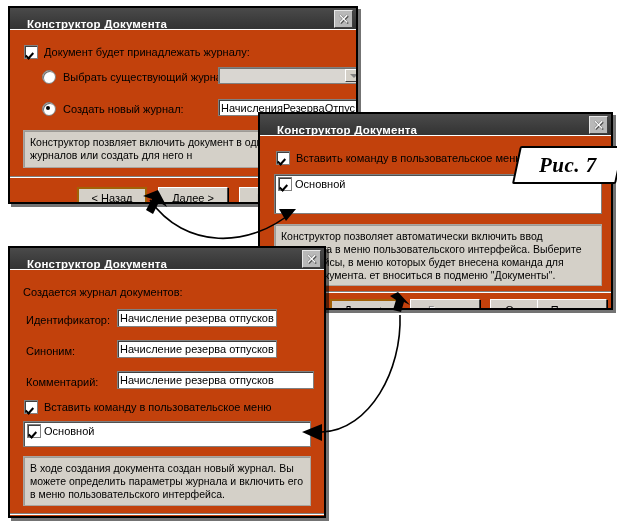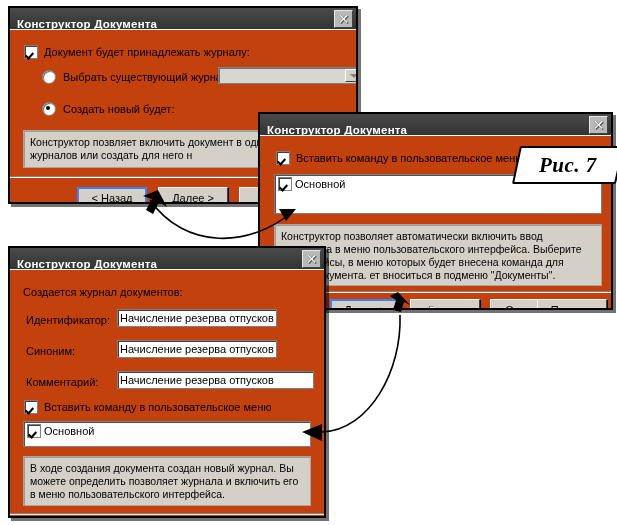--- a/index.html
+++ b/index.html
@@ -14,21 +14,21 @@
     position:absolute;
     background:#d4d0c8;
     border:2px solid #000;
     box-sizing:border-box;
     box-shadow:3px 3px 0 rgba(0,0,0,.55);
   }
   .titlebar{
     height:32px;
     background:linear-gradient(to bottom,#4a4a4a 0%,#3a3a3a 45%,#2a2a2a 100%);
     display:flex;align-items:center;
-    padding:0 3px 0 7px;
+    padding:0 3px 0 17px;
     position:relative;
   }
   .title-text{
     color:#fff;font-size:11.5px;font-weight:bold;
     letter-spacing:.2px;white-space:nowrap;
   }
   .close-btn{
     position:absolute;right:3px;top:2px;
     width:17px;height:16px;
     background:#b9b9b9;
@@ -122,21 +122,21 @@
   .btn{
     position:absolute;
     background:#d4d0c8;
     border-top:1px solid #ffffff;border-left:1px solid #ffffff;
     border-right:1px solid #404040;border-bottom:1px solid #404040;
     box-shadow:1px 1px 0 #000;
     font-size:11px;color:#000;
     display:flex;align-items:center;justify-content:center;
     box-sizing:border-box;white-space:nowrap;
   }
-  .btn.dflt{border:2px solid #3b82f6;box-shadow:none;text-align:right;}
+  .btn.dflt{border:2px solid #a16207;box-shadow:none;text-align:right;}
   .btn.disabled{color:#808080;text-shadow:1px 1px 0 #ffffff;}
   
   .figtag{
     position:absolute;
     background:#fff;border:2.5px solid #000;
     transform:skewX(-12deg);
     border-radius:2px;
     display:flex;align-items:center;justify-content:center;
   }
   .figtag span{
@@ -169,22 +169,23 @@
       <span class="lbl">Выбрать существующий журнал:</span>
     </div>
     <div class="combo" style="left:208px;top:37px;width:146px;height:17px;">
       <div class="arrowbtn">
           <i></i>
         </div>
     </div>
 
     <div class="row" style="left:32px;top:72px;">
       <span class="rad on"></span>
-      <span class="lbl">Создать новый будет:</span>
-    </div>
+      <span class="lbl">Создать новый журнал:</span>
+    </div>
+    <div class="tbox" style="left:208px;top:69px;width:150px;height:17px;">НачисленияРезерваОтпус</div>
 
     <div class="infobox" style="left:13px;top:100px;width:345px;height:38px;">Конструктор позвляет включить документ в один существующих журналов или создать для него н</div>
 
     <div class="sep" style="left:0px;top:146px;width:350px;"></div>
 
     <div class="btn dflt" style="left:67px;top:157px;width:70px;height:21px;">&lt; Назад</div>
     <div class="btn" style="left:148px;top:157px;width:70px;height:21px;">Далее &gt;</div>
     <div class="btn disabled" style="left:229px;top:157px;width:70px;height:21px;">Готово</div>
     <div class="btn" style="left:310px;top:157px;width:70px;height:21px;justify-content:flex-start;padding-left:10px;">Отм</div>
   </div>
@@ -252,21 +253,21 @@
       <span class="lbl">Вставить команду в пользовательское меню</span>
     </div>
 
     <div class="listbox" style="left:13px;top:151px;width:288px;height:26px;">
       <div class="listitem">
         <span class="chk on"></span>
         <span class="lbl">Основной</span>
       </div>
     </div>
 
-    <div class="infobox" style="left:13px;top:186px;width:288px;height:50px;">В ходе создания документа создан новый журнал. Вы можете определить позволяет журнала и включить его в меню пользовательского интерфейса.</div>
+    <div class="infobox" style="left:13px;top:186px;width:288px;height:50px;">В ходе создания документа создан новый журнал. Вы можете определить параметры журнала и включить его в меню пользовательского интерфейса.</div>
 
     <div class="sep" style="left:0px;top:243px;width:318px;"></div>
 
   </div>
 </div>
 
 <svg class="arrowlayer" viewBox="0 0 617 525" width="617" height="525">
 
   <g>
     <path d="M158,190 L143,196 L152,199 L146,210 L153,214 L159,202 L167,207 Z" fill="#000"></path>

